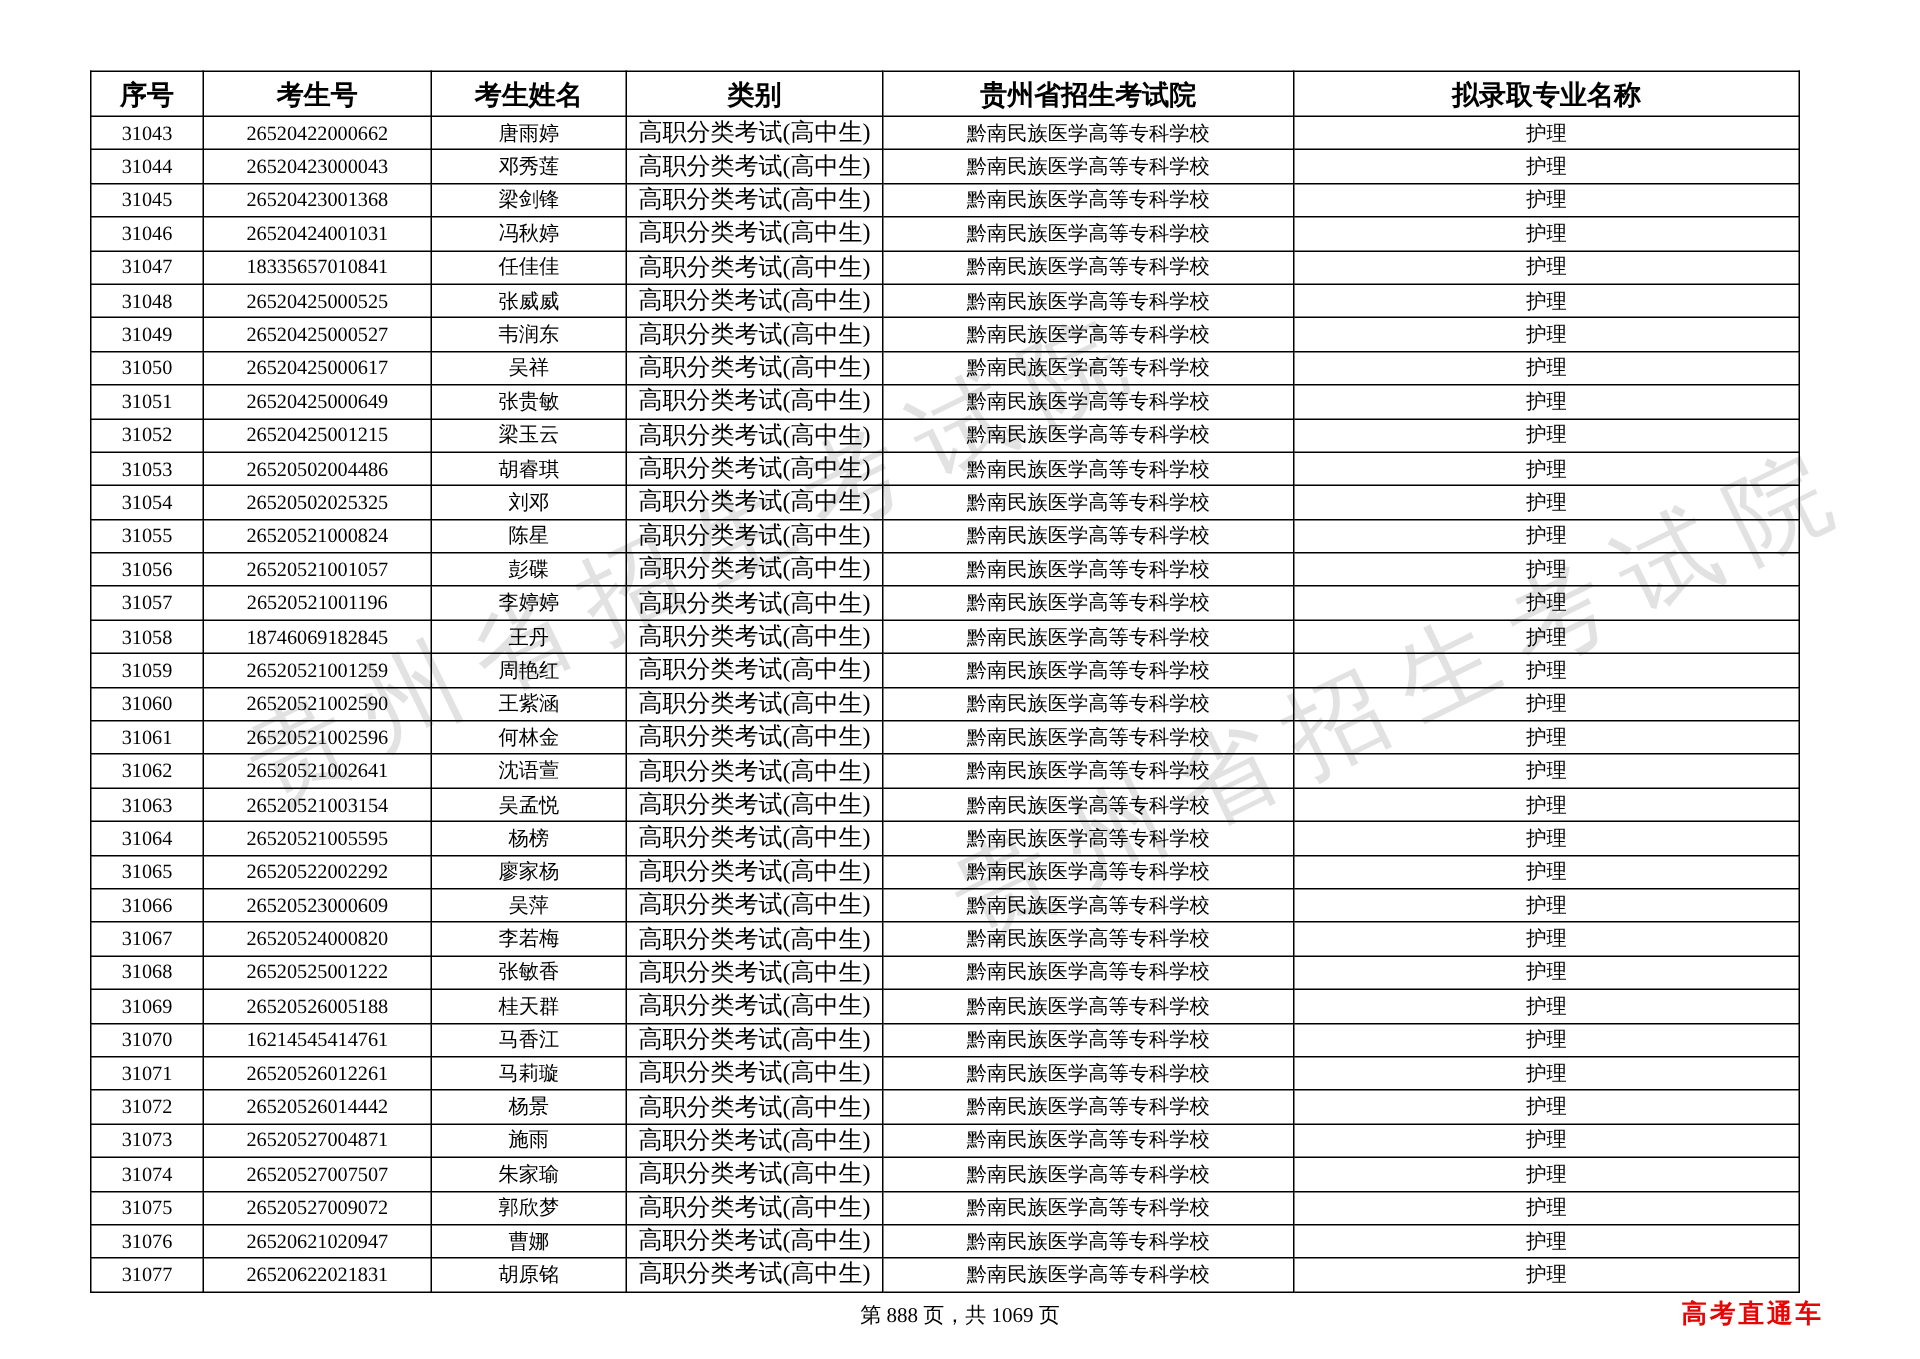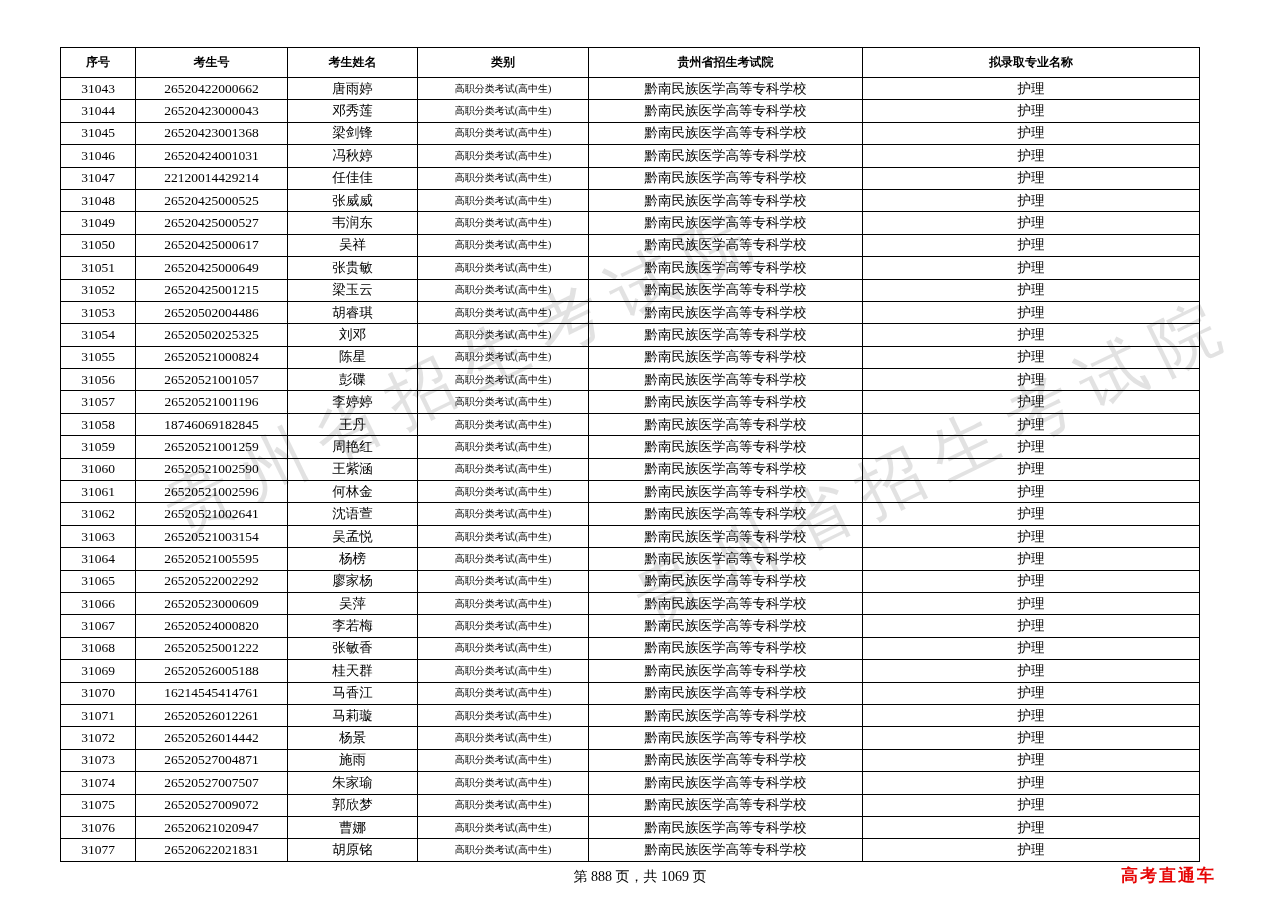--- a/index.html
+++ b/index.html
@@ -49,30 +49,30 @@
   table.admission td {
     border: 1px solid #000;
     text-align: center;
     vertical-align: middle;
     padding: 0 2px;
     overflow: hidden;
     white-space: nowrap;
   }
   table.admission th {
     height: 29px;
-    font-size: 12px;
+    font-size: 18px;
     font-weight: bold;
   }
   table.admission td {
     height: 21.4px;
     font-size: 13.5px;
     font-weight: normal;
   }
   table.admission td.col-cat {
-    font-size: 10px;
+    font-size: 16px;
   }
   col.c-serial { width: 75px; }
   col.c-number { width: 152px; }
   col.c-name   { width: 130px; }
   col.c-cat    { width: 171px; }
   col.c-school { width: 274px; }
   col.c-major  { width: 337px; }
 
   .footer-page {
     position: absolute;
@@ -150,21 +150,21 @@
         <tr>
           <td class="col-serial">31046</td>
           <td class="col-number">26520424001031</td>
           <td class="col-name">冯秋婷</td>
           <td class="col-cat">高职分类考试(高中生)</td>
           <td class="col-school">黔南民族医学高等专科学校</td>
           <td class="col-major">护理</td>
         </tr>
         <tr>
           <td class="col-serial">31047</td>
-          <td class="col-number">22120014429214</td>
+          <td class="col-number">18335657010841</td>
           <td class="col-name">任佳佳</td>
           <td class="col-cat">高职分类考试(高中生)</td>
           <td class="col-school">黔南民族医学高等专科学校</td>
           <td class="col-major">护理</td>
         </tr>
         <tr>
           <td class="col-serial">31048</td>
           <td class="col-number">26520425000525</td>
           <td class="col-name">张威威</td>
           <td class="col-cat">高职分类考试(高中生)</td>

